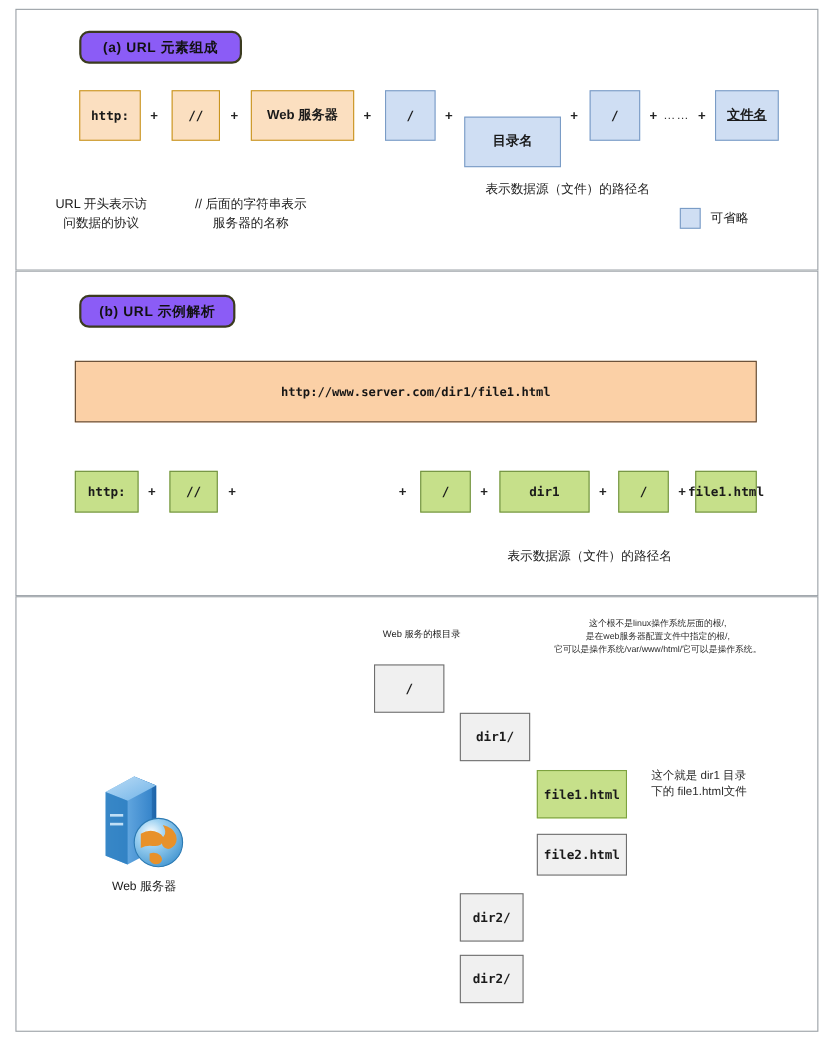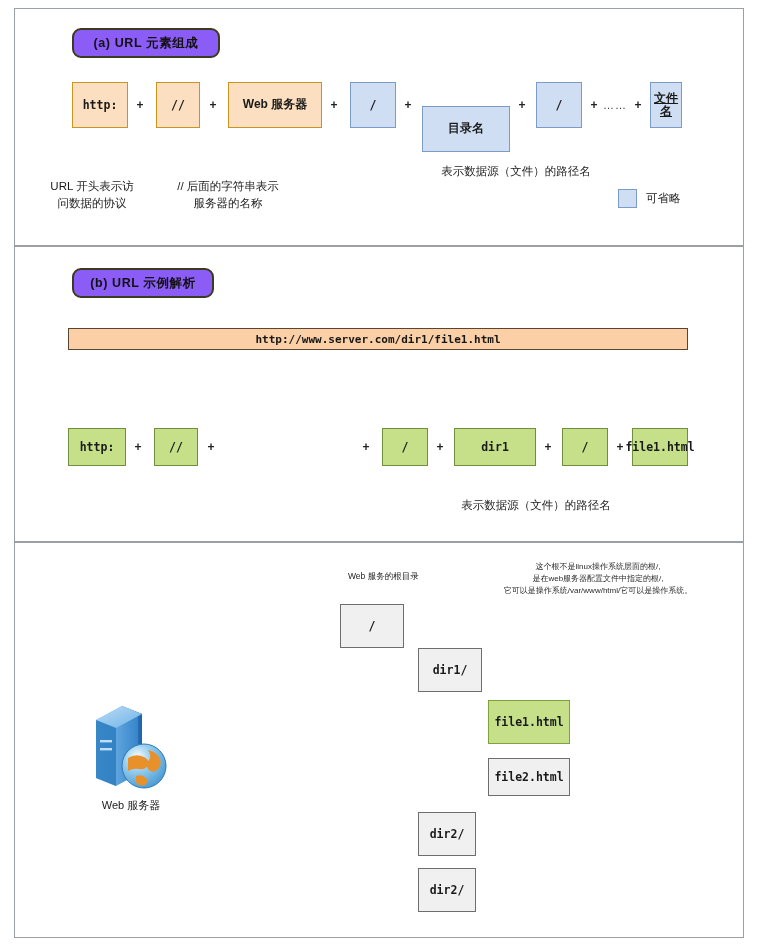--- a/index.html
+++ b/index.html
@@ -44,21 +44,21 @@
 
   
   .elbox{
     position:absolute;
     box-sizing:border-box;
     display:flex;align-items:center;justify-content:center;
     font-family:"DejaVu Sans Mono","Liberation Mono",monospace;
     font-weight:bold;
     font-size:11.5px;
     color:#1a1a1a;
-    text-align:center;
+    text-align:left;
     line-height:1.1;
   }
   .elbox.cjk{font-family:"Liberation Sans","DejaVu Sans",sans-serif;font-size:12px;}
   .box-orange{background:#fbdfc0;border:1.6px solid #c9941f;}
   .box-blue{background:#cfdef3;border:1.4px solid #7a9cc6;}
   .box-green{background:#c6e08a;border:1.4px solid #6f8f3f;}
   .box-grey{background:#f0f0f0;border:1.4px solid #6e6e6e;}
   .box-green-file{background:#c6e08a;border:1.6px solid #7da23f;}
 
   .plus{
@@ -204,37 +204,37 @@
   <div class="plus" style="left:400px;top:96px;height:18px;">+</div>
 
   <div class="elbox box-blue cjk" style="left:422px;top:82px;width:88px;height:46px;margin-top:24px;">目录名</div>
   <div class="plus" style="left:514px;top:96px;height:18px;">+</div>
 
   <div class="elbox box-blue" style="left:536px;top:82px;width:46px;height:46px;">/</div>
   <div class="plus" style="left:586px;top:96px;height:18px;">+</div>
   <div class="dots" style="left:602px;top:98px;width:26px;height:14px;">……</div>
   <div class="plus" style="left:630px;top:96px;height:18px;">+</div>
 
-  <div class="elbox box-blue cjk" style="left:650px;top:82px;width:32px;height:46px;text-decoration:underline;">文件名</div>
+  <div class="elbox box-blue cjk" style="left:650px;top:82px;width:58px;height:46px;text-decoration:underline;">文件名</div>
 
   <div class="annot" style="left:22px;top:178px;width:140px;">URL 开头表示访
 问数据的协议</div>
   <div class="annot" style="left:152px;top:178px;width:152px;">// 后面的字符串表示
 服务器的名称</div>
 
   <div class="brace-label" style="left:396px;top:164px;width:240px;">表示数据源（文件）的路径名</div>
 
   <div class="legend-swatch" style="left:618px;top:189px;"></div>
   <div class="legend-label" style="left:646px;top:191px;">可省略</div>
 
   <div class="panel" id="panel-b"></div>
 
   <div class="title-pill" style="left:72px;top:268px;width:142px;height:30px;">(b)  URL 示例解析</div>
 
-  <div class="url-banner" style="left:68px;top:328px;width:620px;height:22px;">http://www.server.com/dir1/file1.html</div>
+  <div class="url-banner" style="left:68px;top:328px;width:620px;height:56px;">http://www.server.com/dir1/file1.html</div>
 
   <div class="elbox box-green" style="left:68px;top:428px;width:58px;height:38px;">http:</div>
   <div class="plus" style="left:130px;top:438px;height:18px;">+</div>
 
   <div class="elbox box-green" style="left:154px;top:428px;width:44px;height:38px;">//</div>
   <div class="plus" style="left:203px;top:438px;height:18px;">+</div>
 
   <div class="plus" style="left:358px;top:438px;height:18px;">+</div>
 
   <div class="elbox box-green" style="left:382px;top:428px;width:46px;height:38px;">/</div>
@@ -289,20 +289,22 @@
     </svg>
   </div>
   <div class="caption" style="left:64px;top:798px;width:134px;">Web 服务器</div>
 
   <div class="tree-label" style="left:348px;top:571px;">Web 服务的根目录</div>
 
   <div class="annot-small" style="left:452px;top:561px;width:292px;">这个根不是linux操作系统层面的根/,
 是在web服务器配置文件中指定的根/,
 它可以是操作系统/var/www/html/它可以是操作系统。</div>
 
+  <div class="annot-small annot-left" style="left:592px;top:698px;width:150px;font-size:10.5px;line-height:1.45;">这个就是 dir1 目录
+下的 file1.html文件</div>
 
   <div class="elbox box-grey" style="left:340px;top:604px;width:64px;height:44px;">/</div>
 
   <div class="elbox box-grey" style="left:418px;top:648px;width:64px;height:44px;">dir1/</div>
 
   <div class="elbox box-green-file" style="left:488px;top:700px;width:82px;height:44px;">file1.html</div>
 
   <div class="elbox box-grey" style="left:488px;top:758px;width:82px;height:38px;">file2.html</div>
 
   <div class="elbox box-grey" style="left:418px;top:812px;width:58px;height:44px;">dir2/</div>

